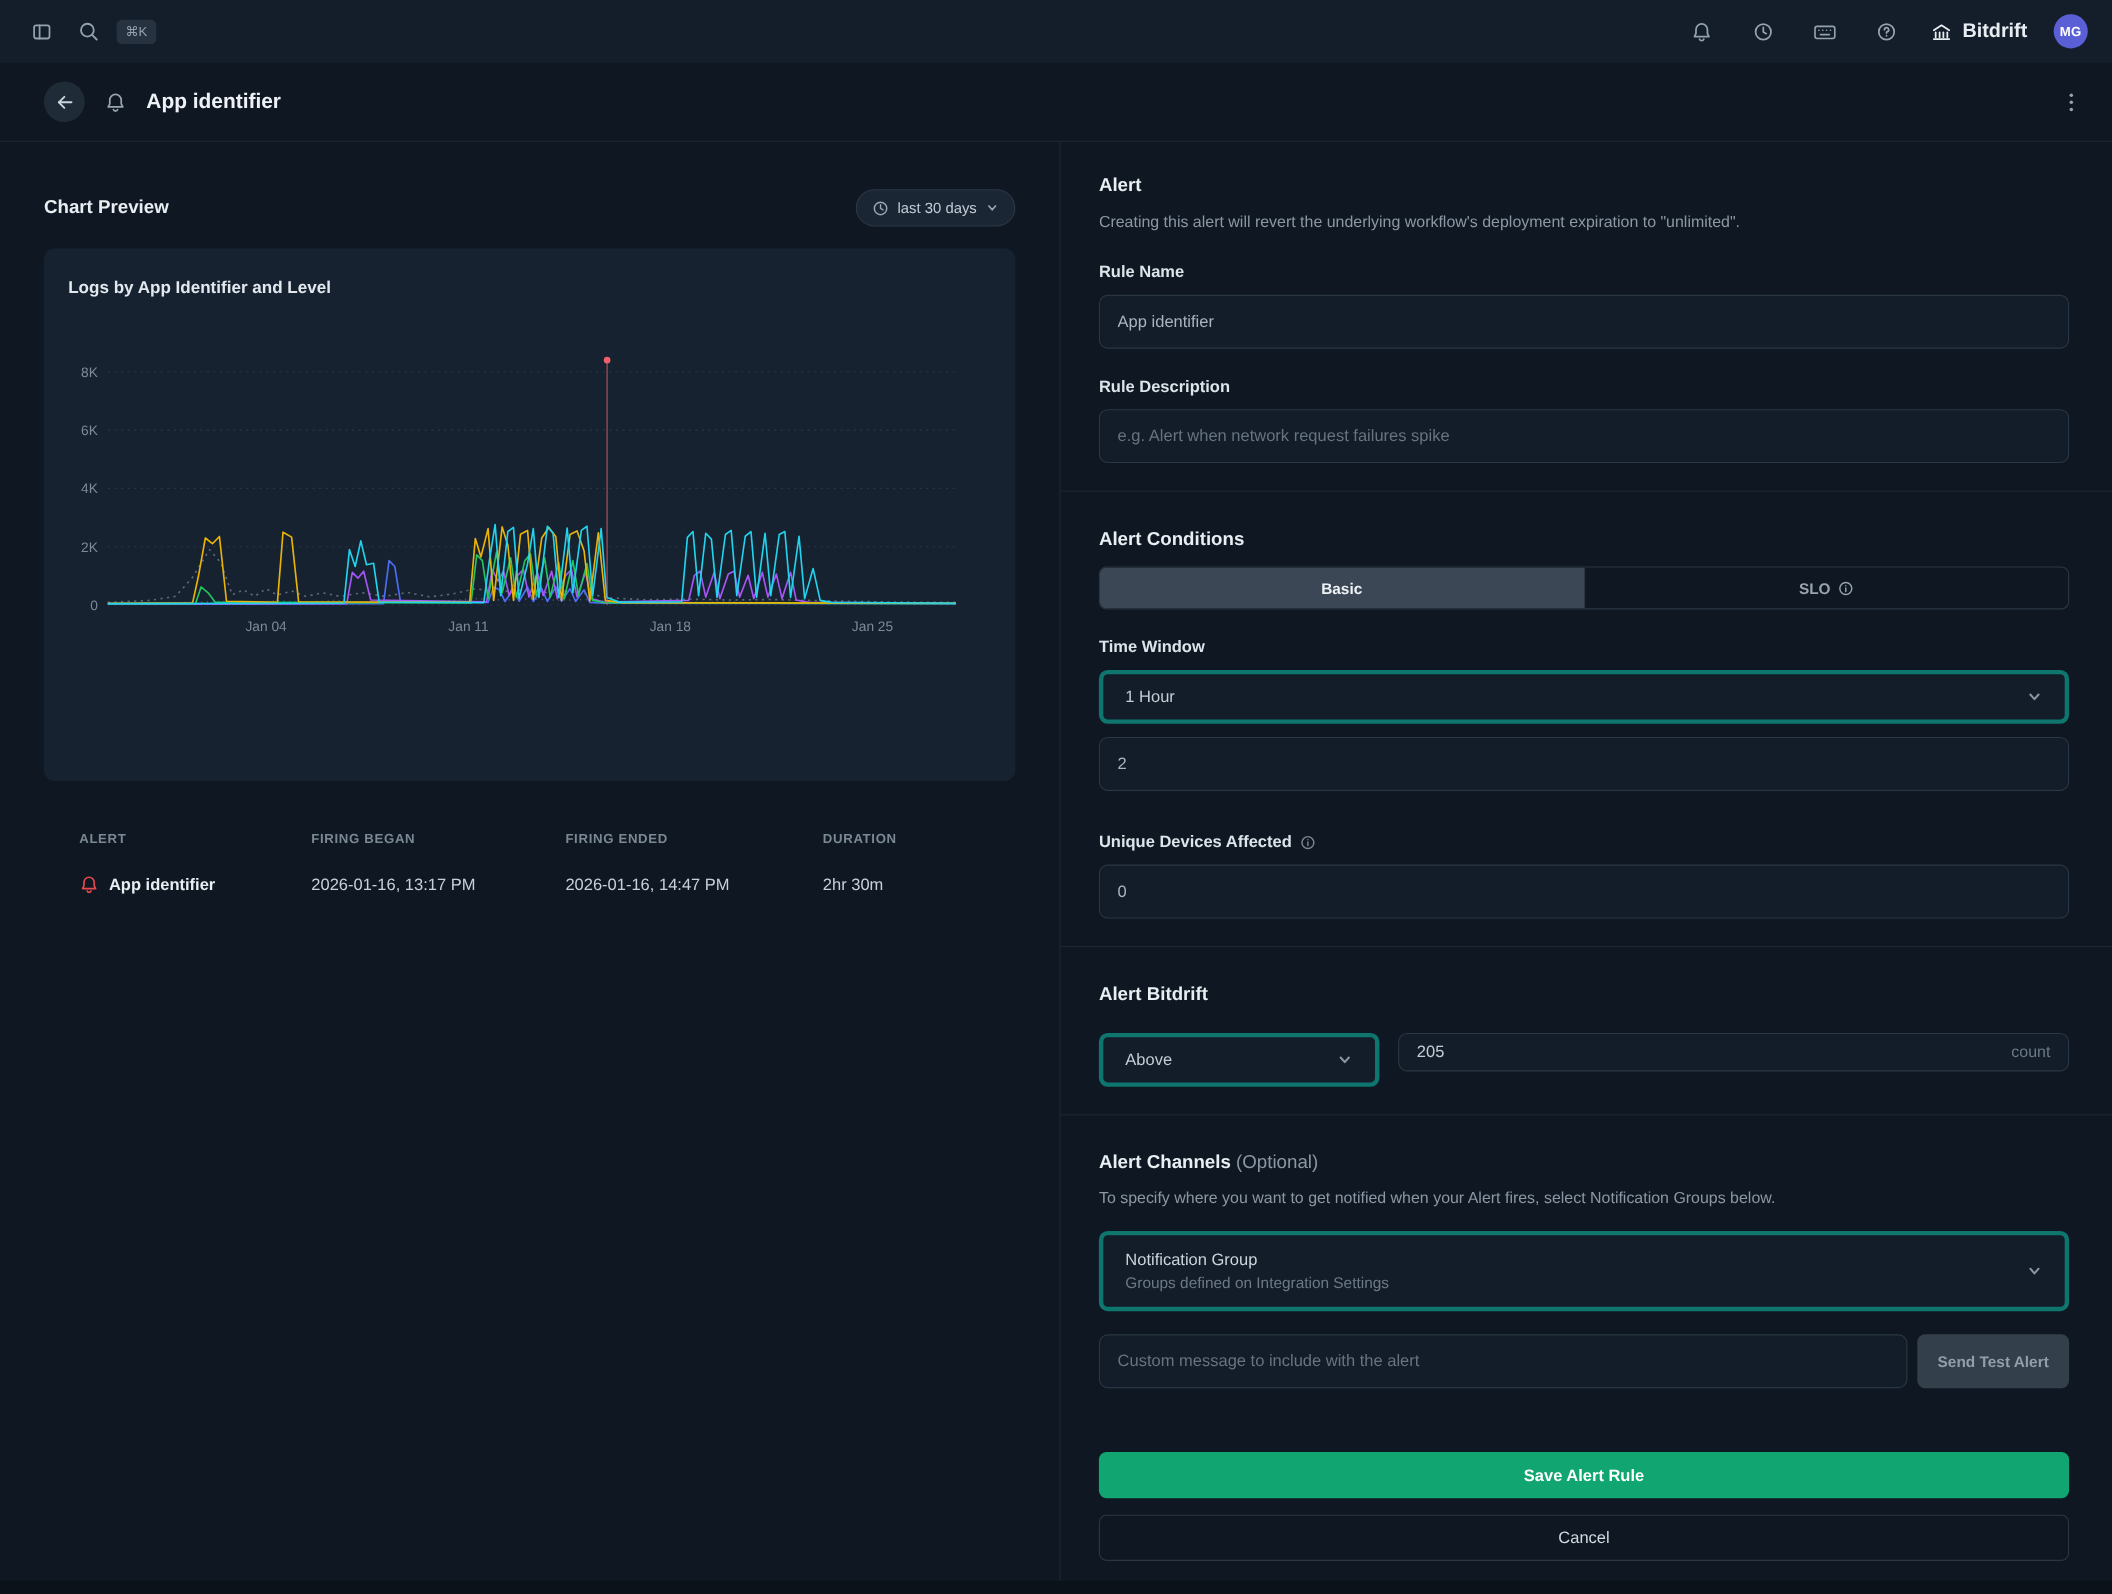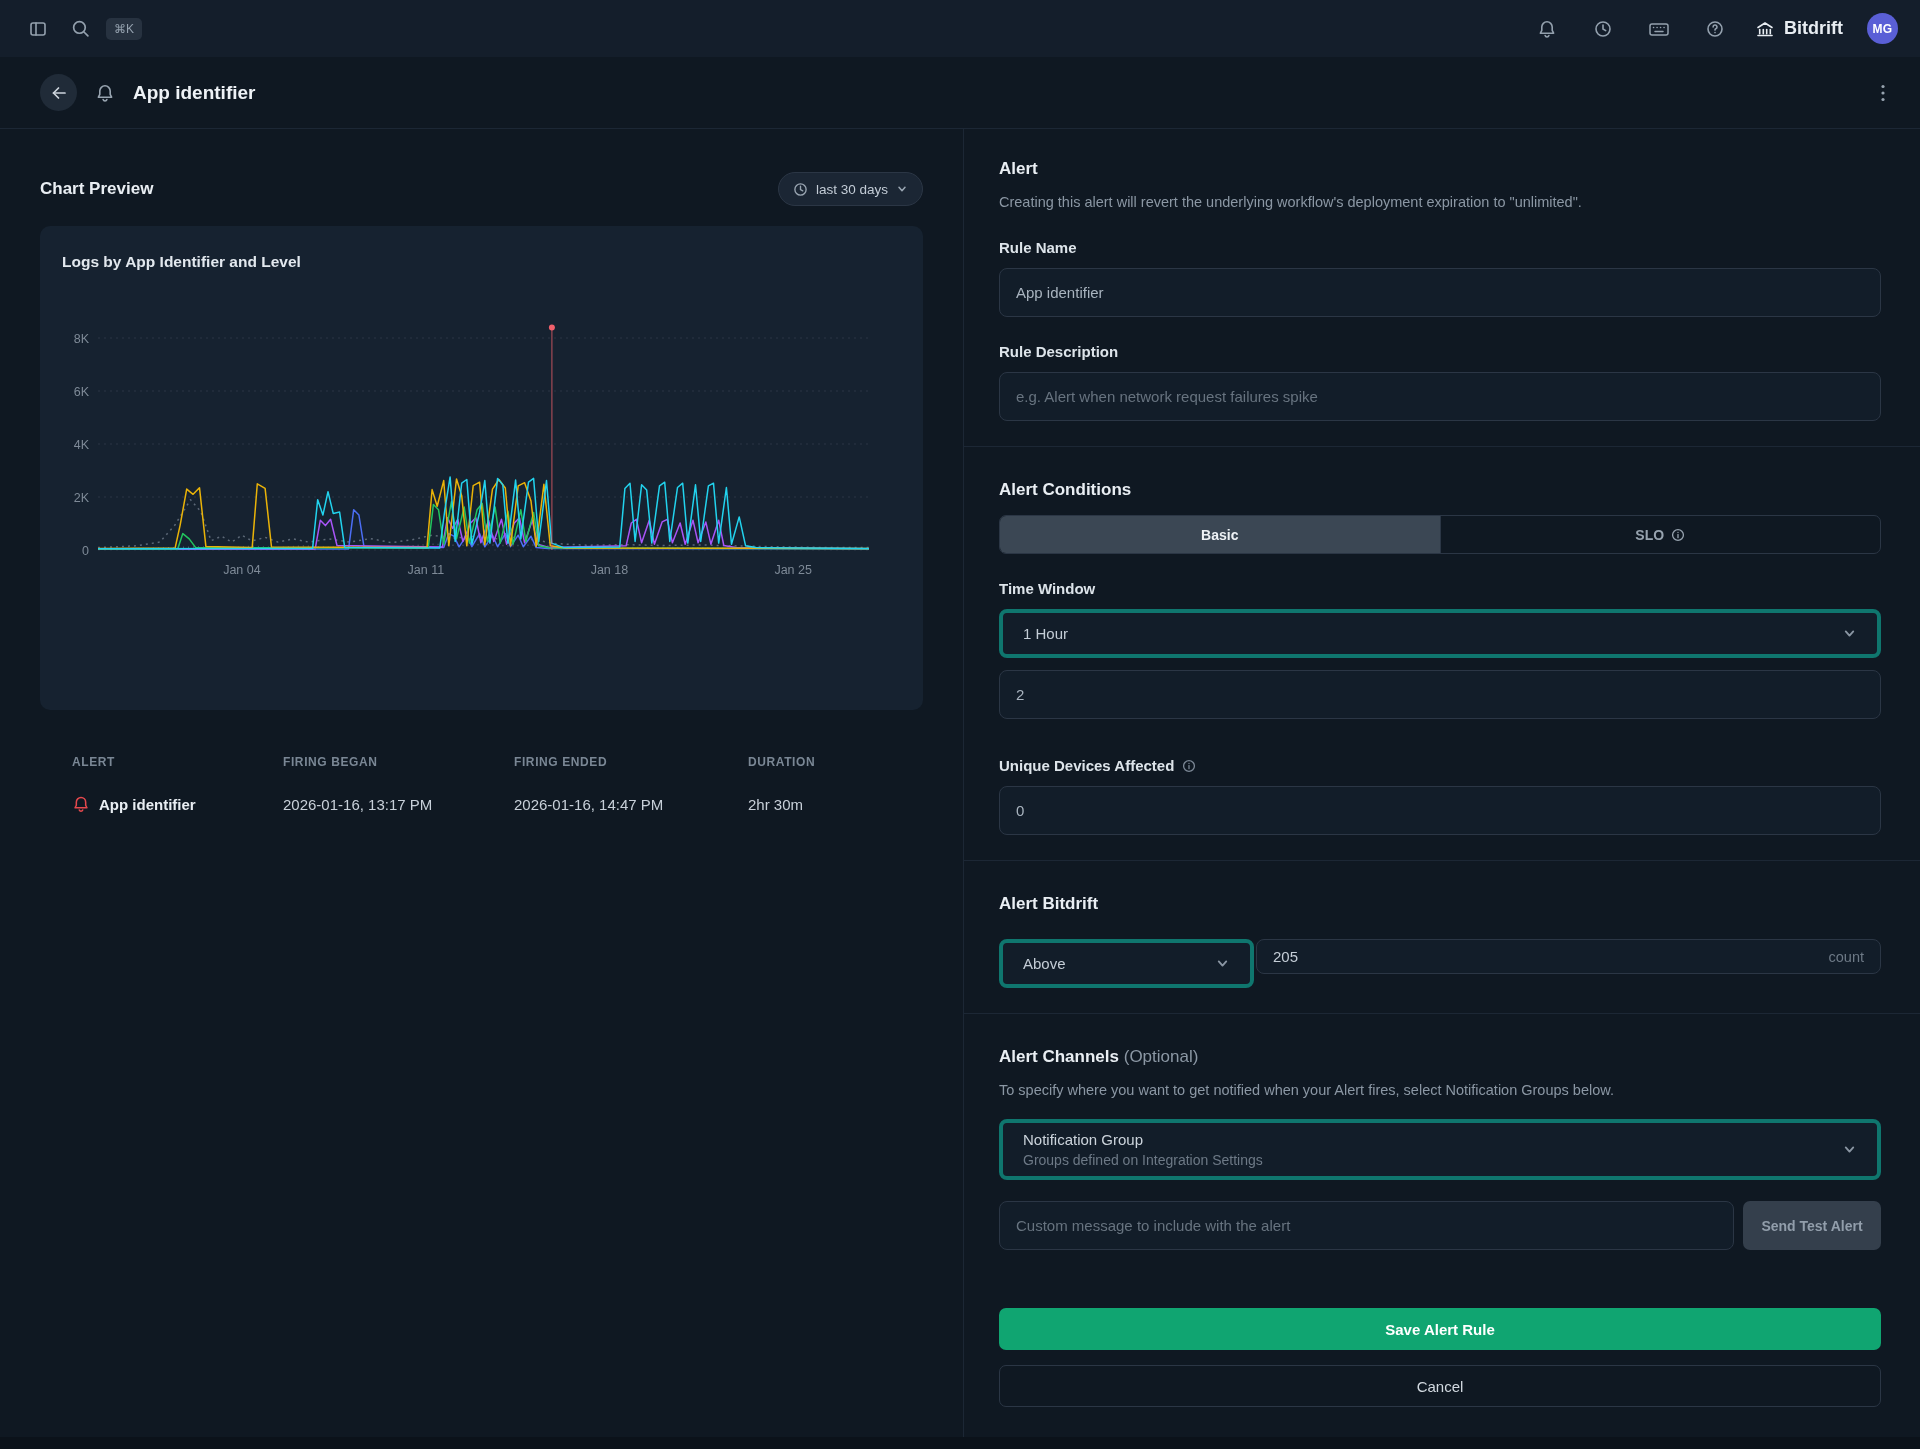--- a/index.html
+++ b/index.html
@@ -62,27 +62,27 @@
   .sect{padding-top:33px}
 
   .segmented{margin-top:15px;display:flex;height:37px;border:1px solid #2b3645;border-radius:7px;overflow:hidden}
   .seg{flex:1;display:flex;align-items:center;justify-content:center;gap:7px;background:transparent;border:none;color:#97a3af;font-size:14px;font-weight:bold;cursor:pointer}
   .seg.selected{background:#3b4754;color:#eef2f6}
   .seg:not(.selected){border-left:1px solid #2b3645}
 
   .select{margin-top:12px;height:49px;border:4px solid #0f766e;border-radius:8px;background:#121d29;display:flex;align-items:center;justify-content:space-between;padding:0 20px;color:#c4cdd6;font-size:15px;cursor:pointer;box-sizing:border-box}
   .select svg{color:#8a96a3;flex:none}
 
-  .threshold-row{margin-top:25px;display:flex;gap:2px}
+  .threshold-row{margin-top:25px;display:flex;gap:17px}
   .threshold-row .select{margin-top:0;width:255px;flex:none}
   .suffix-field{flex:1;display:flex;align-items:center;height:35px;background:#121d29;border:1px solid #2b3645;border-radius:8px;padding:0 16px;box-sizing:border-box}
   .suffix-field input{flex:1;min-width:0;background:transparent;border:none;color:#c4cdd6;font-size:15px;padding:0}
   .suffix{color:#6d7986;font-size:14.5px}
 
-  .group-select{margin-top:18px;height:61px}
+  .group-select{margin-top:18px;height:73px}
   .g-title{font-size:15px;color:#ccd4dc}
   .g-sub{margin-top:4px;font-size:14px;color:#6d7986}
 
   .msg-row{margin-top:21px;display:flex;gap:9px}
   .msg-row .field{margin-top:0;flex:1}
   .test-btn{width:138px;flex:none;background:#343f4c;border:none;border-radius:7px;color:#929eab;font-size:14px;font-weight:bold;cursor:pointer}
 
   .save-btn{margin-top:58px;width:100%;height:42px;background:#10a571;border:none;border-radius:7px;color:#fff;font-size:15px;font-weight:bold;cursor:pointer}
   .cancel-btn{margin-top:15px;width:100%;height:42px;background:transparent;border:1px solid #2b3645;border-radius:7px;color:#d2d9e0;font-size:15px;cursor:pointer}
 

